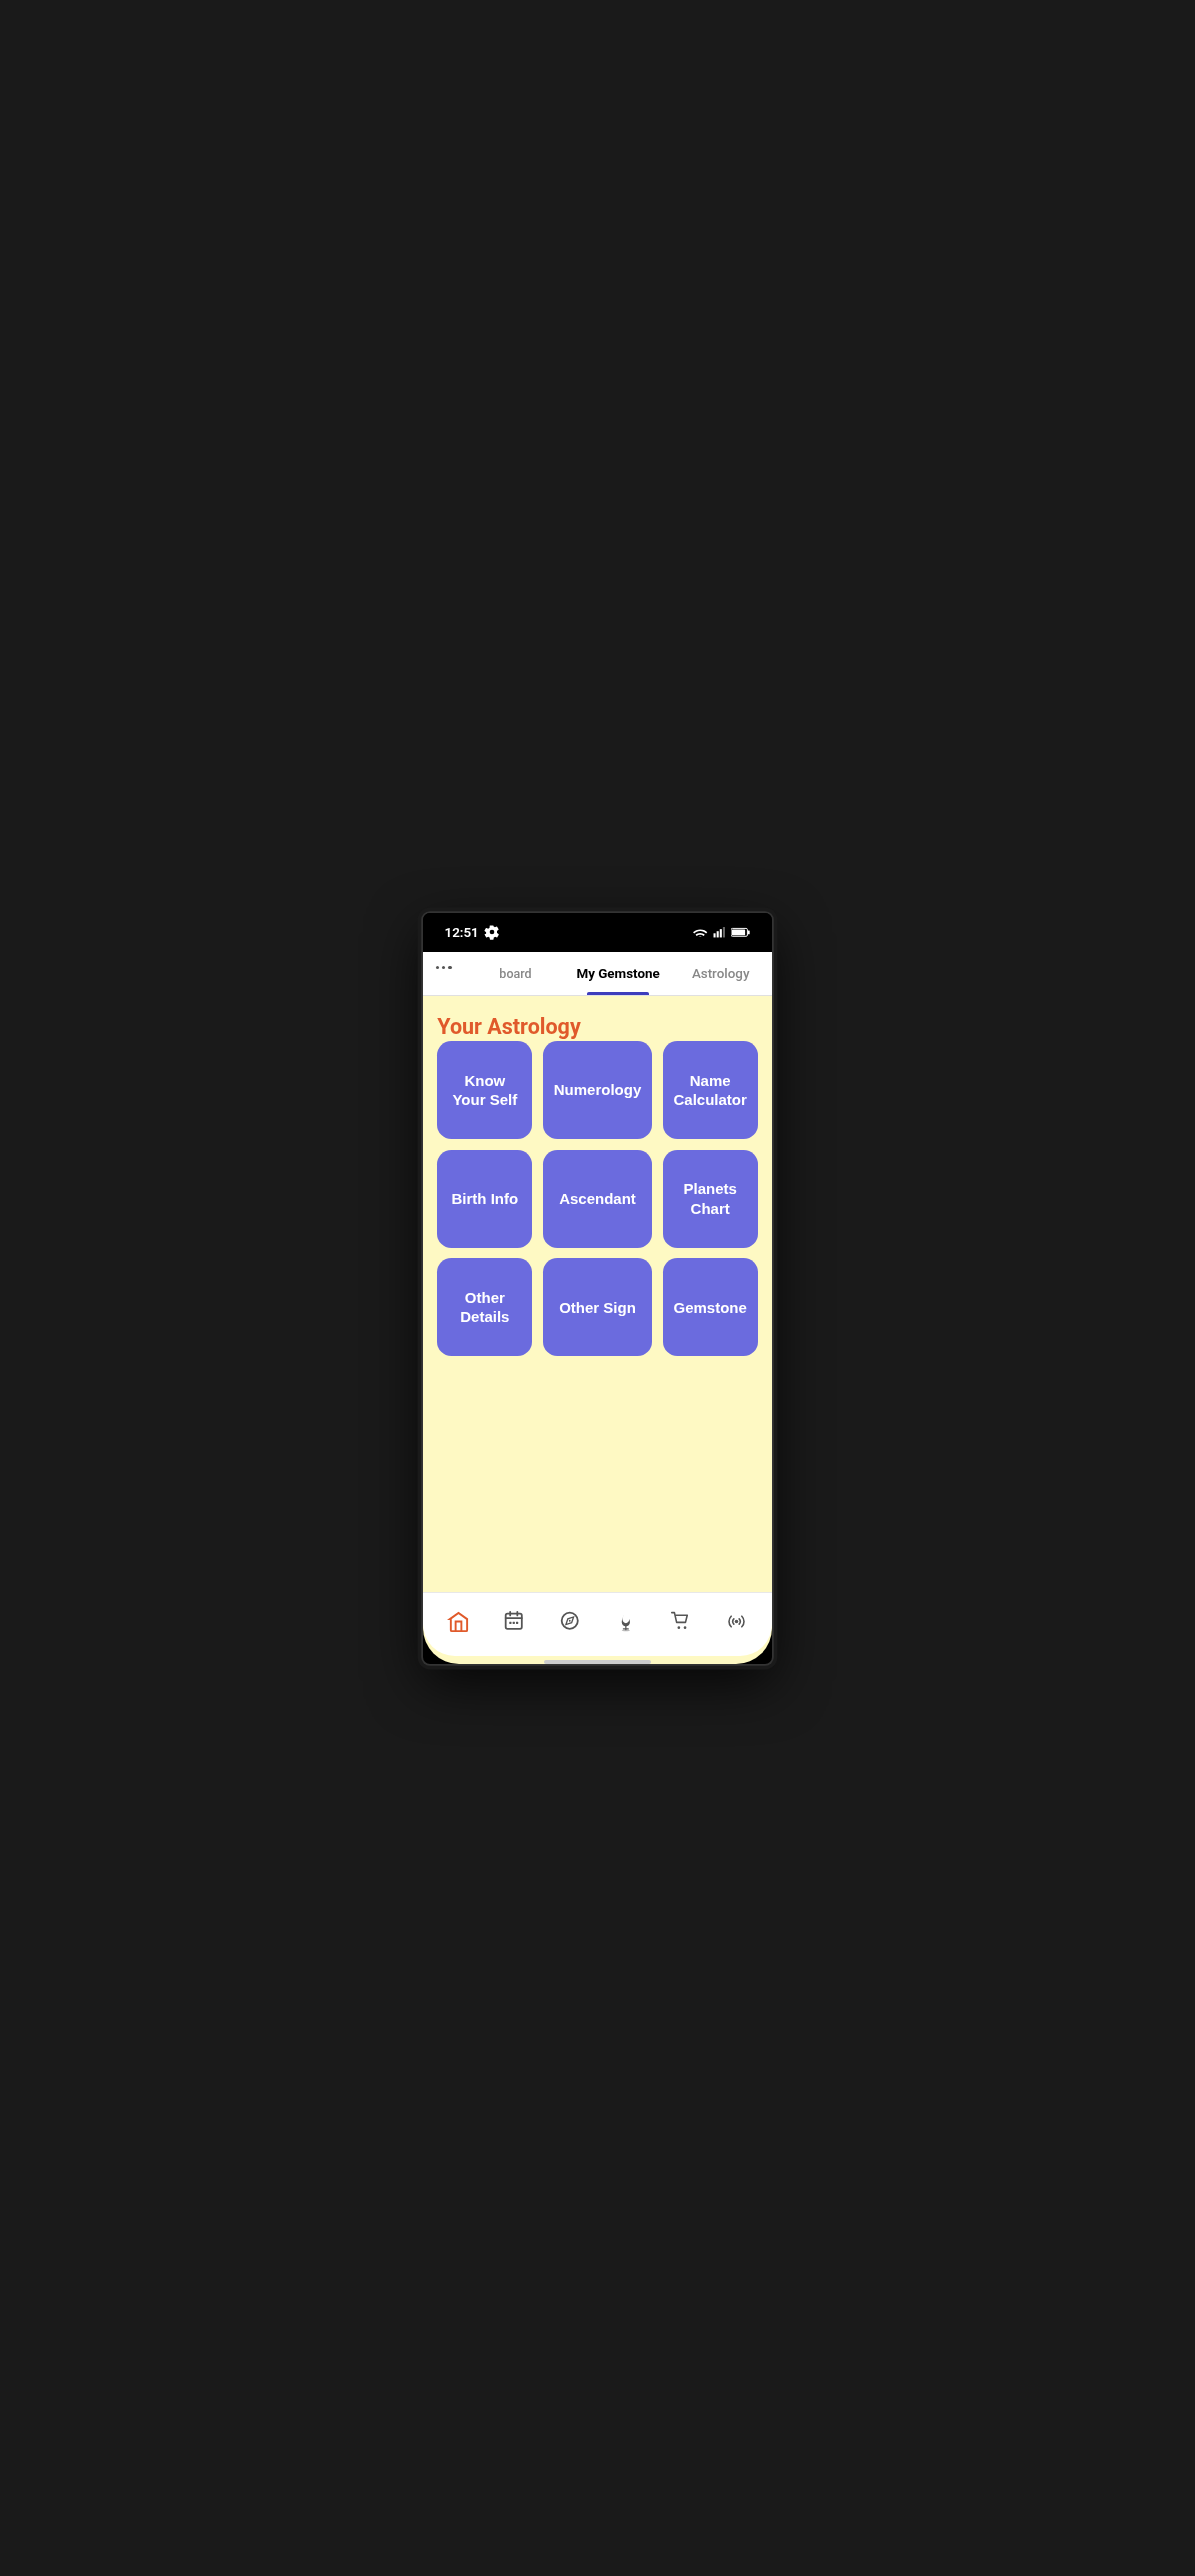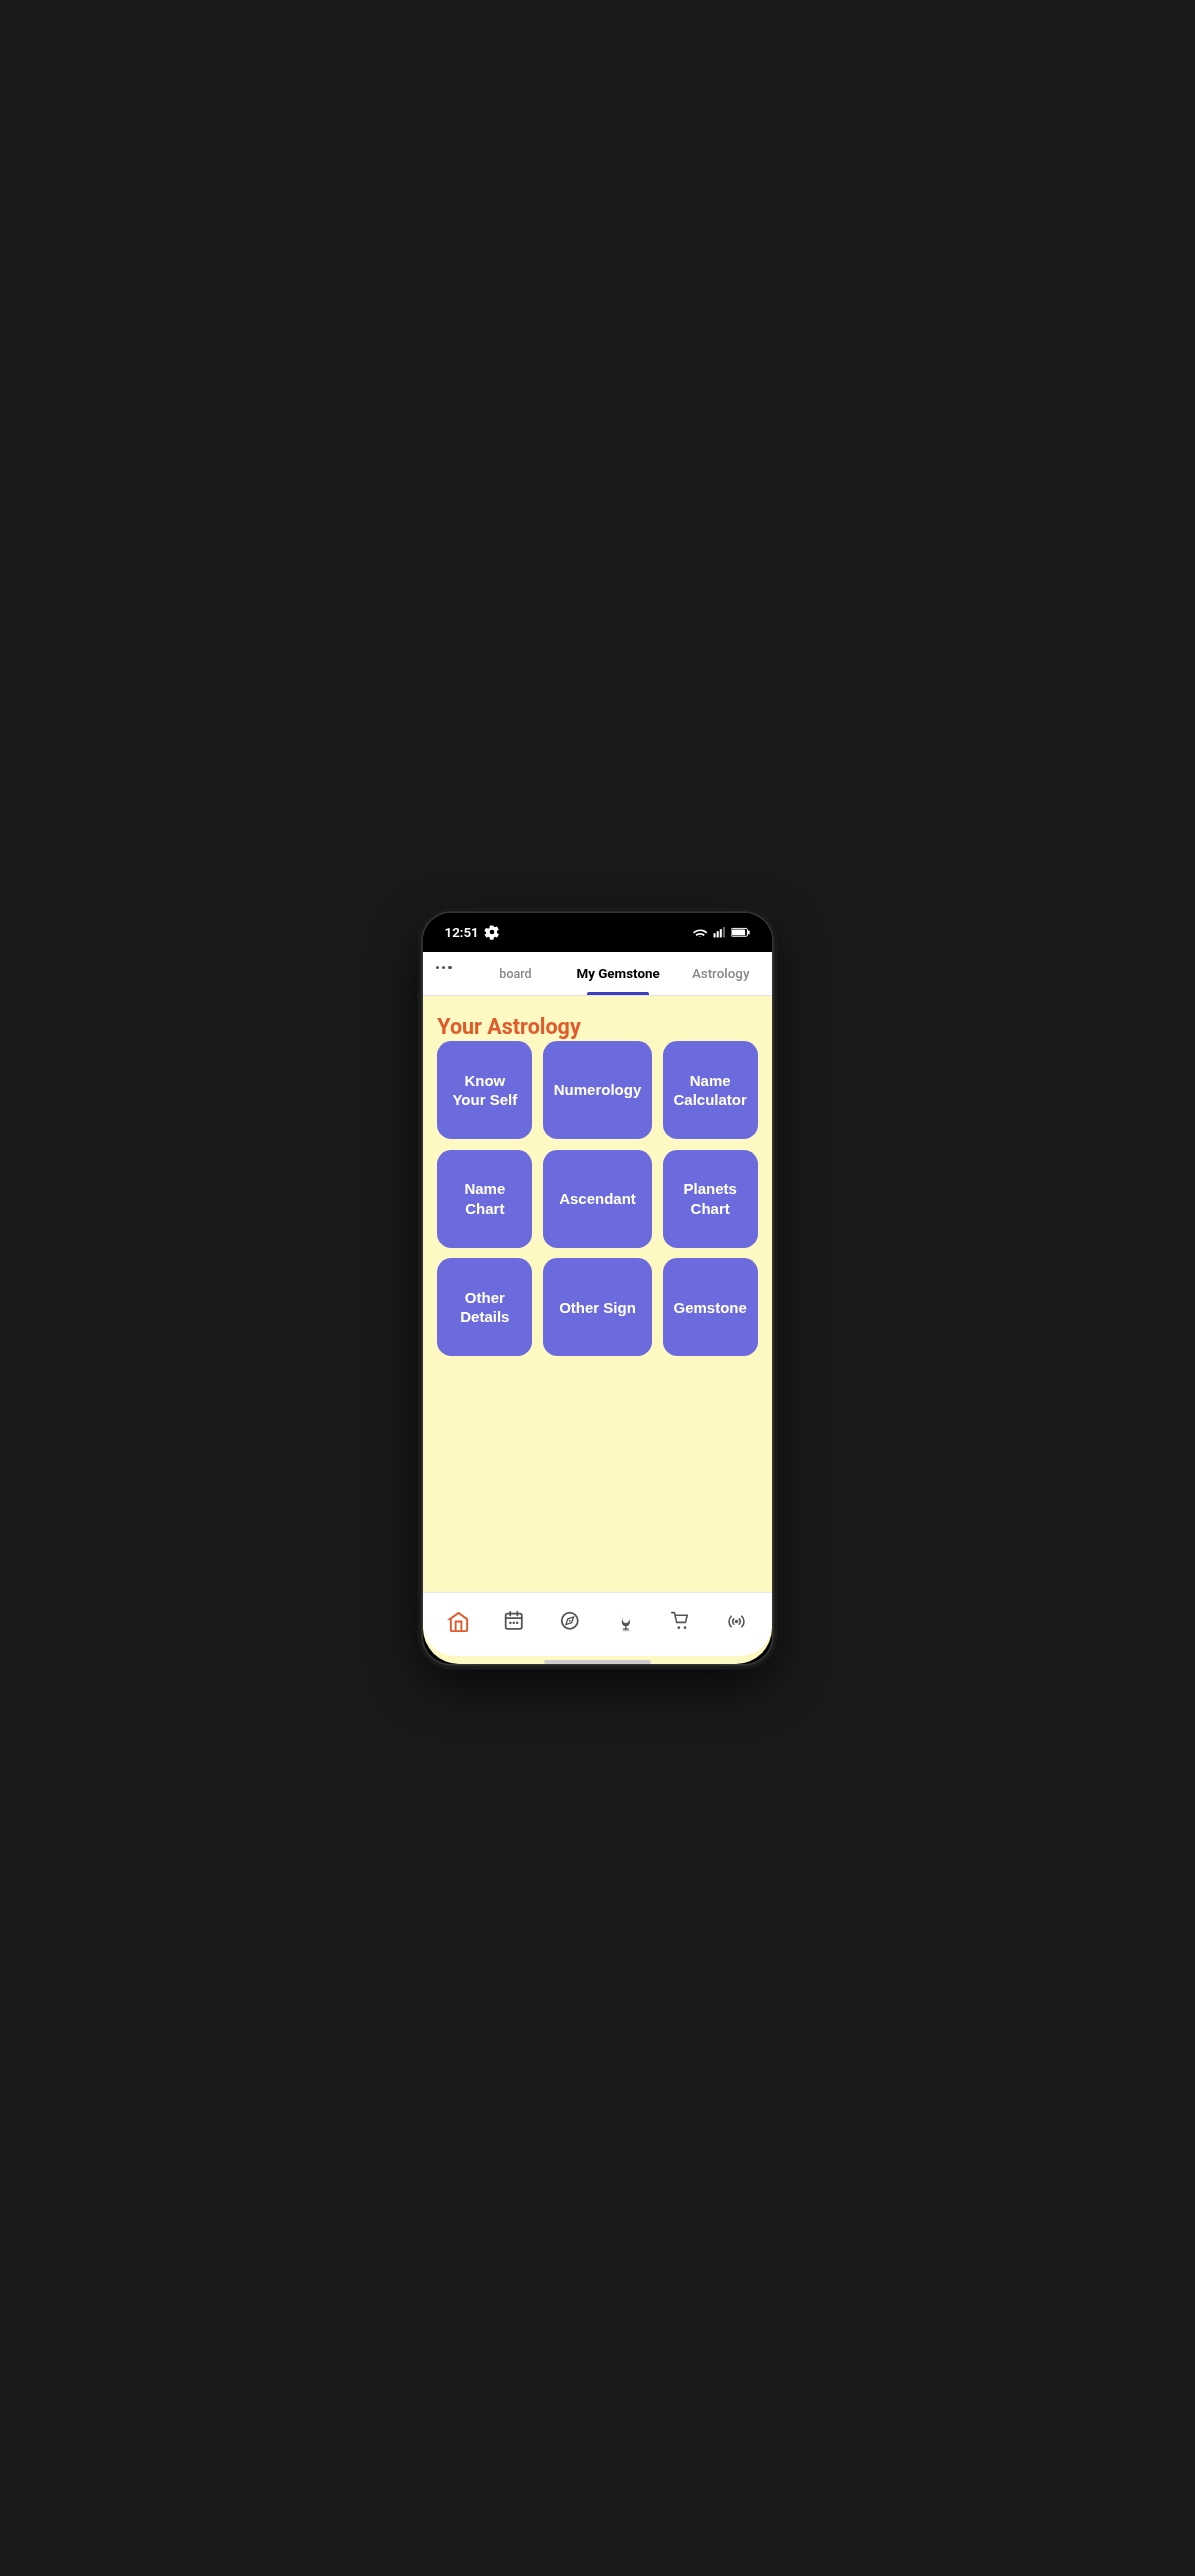--- a/index.html
+++ b/index.html
@@ -10,21 +10,21 @@
       justify-content: center;
       align-items: center;
       min-height: 100vh;
       font-family: -apple-system, BlinkMacSystemFont, 'Segoe UI', Roboto, sans-serif;
     }
 
     .phone-frame {
       width: 349px;
       height: 751px;
       background: #000;
-      border-radius: 28px;
+      border-radius: 7px;
       position: relative;
       box-shadow: 0 0 0 1.8px #333, 0 0 0 5.4px #1a1a1a, 0 18px 54px rgba(0,0,0,0.8);
       overflow: hidden;
       display: flex;
       flex-direction: column;
     }
 
     .status-bar {
       background: #000;
       height: 39px;
@@ -282,21 +282,21 @@
           <span class="grid-btn-label">Know Your Self</span>
         </button>
         <button class="grid-btn">
           <span class="grid-btn-label">Numerology</span>
         </button>
 
         <button class="grid-btn">
           <span class="grid-btn-label">Name Calculator</span>
         </button>
         <button class="grid-btn">
-          <span class="grid-btn-label">Name Chart</span>
+          <span class="grid-btn-label">Birth Info</span>
         </button>
 
         <button class="grid-btn">
           <span class="grid-btn-label">Ascendant</span>
         </button>
 
         <button class="grid-btn">
           <span class="grid-btn-label">Planets Chart</span>
         </button>
         <button class="grid-btn">

